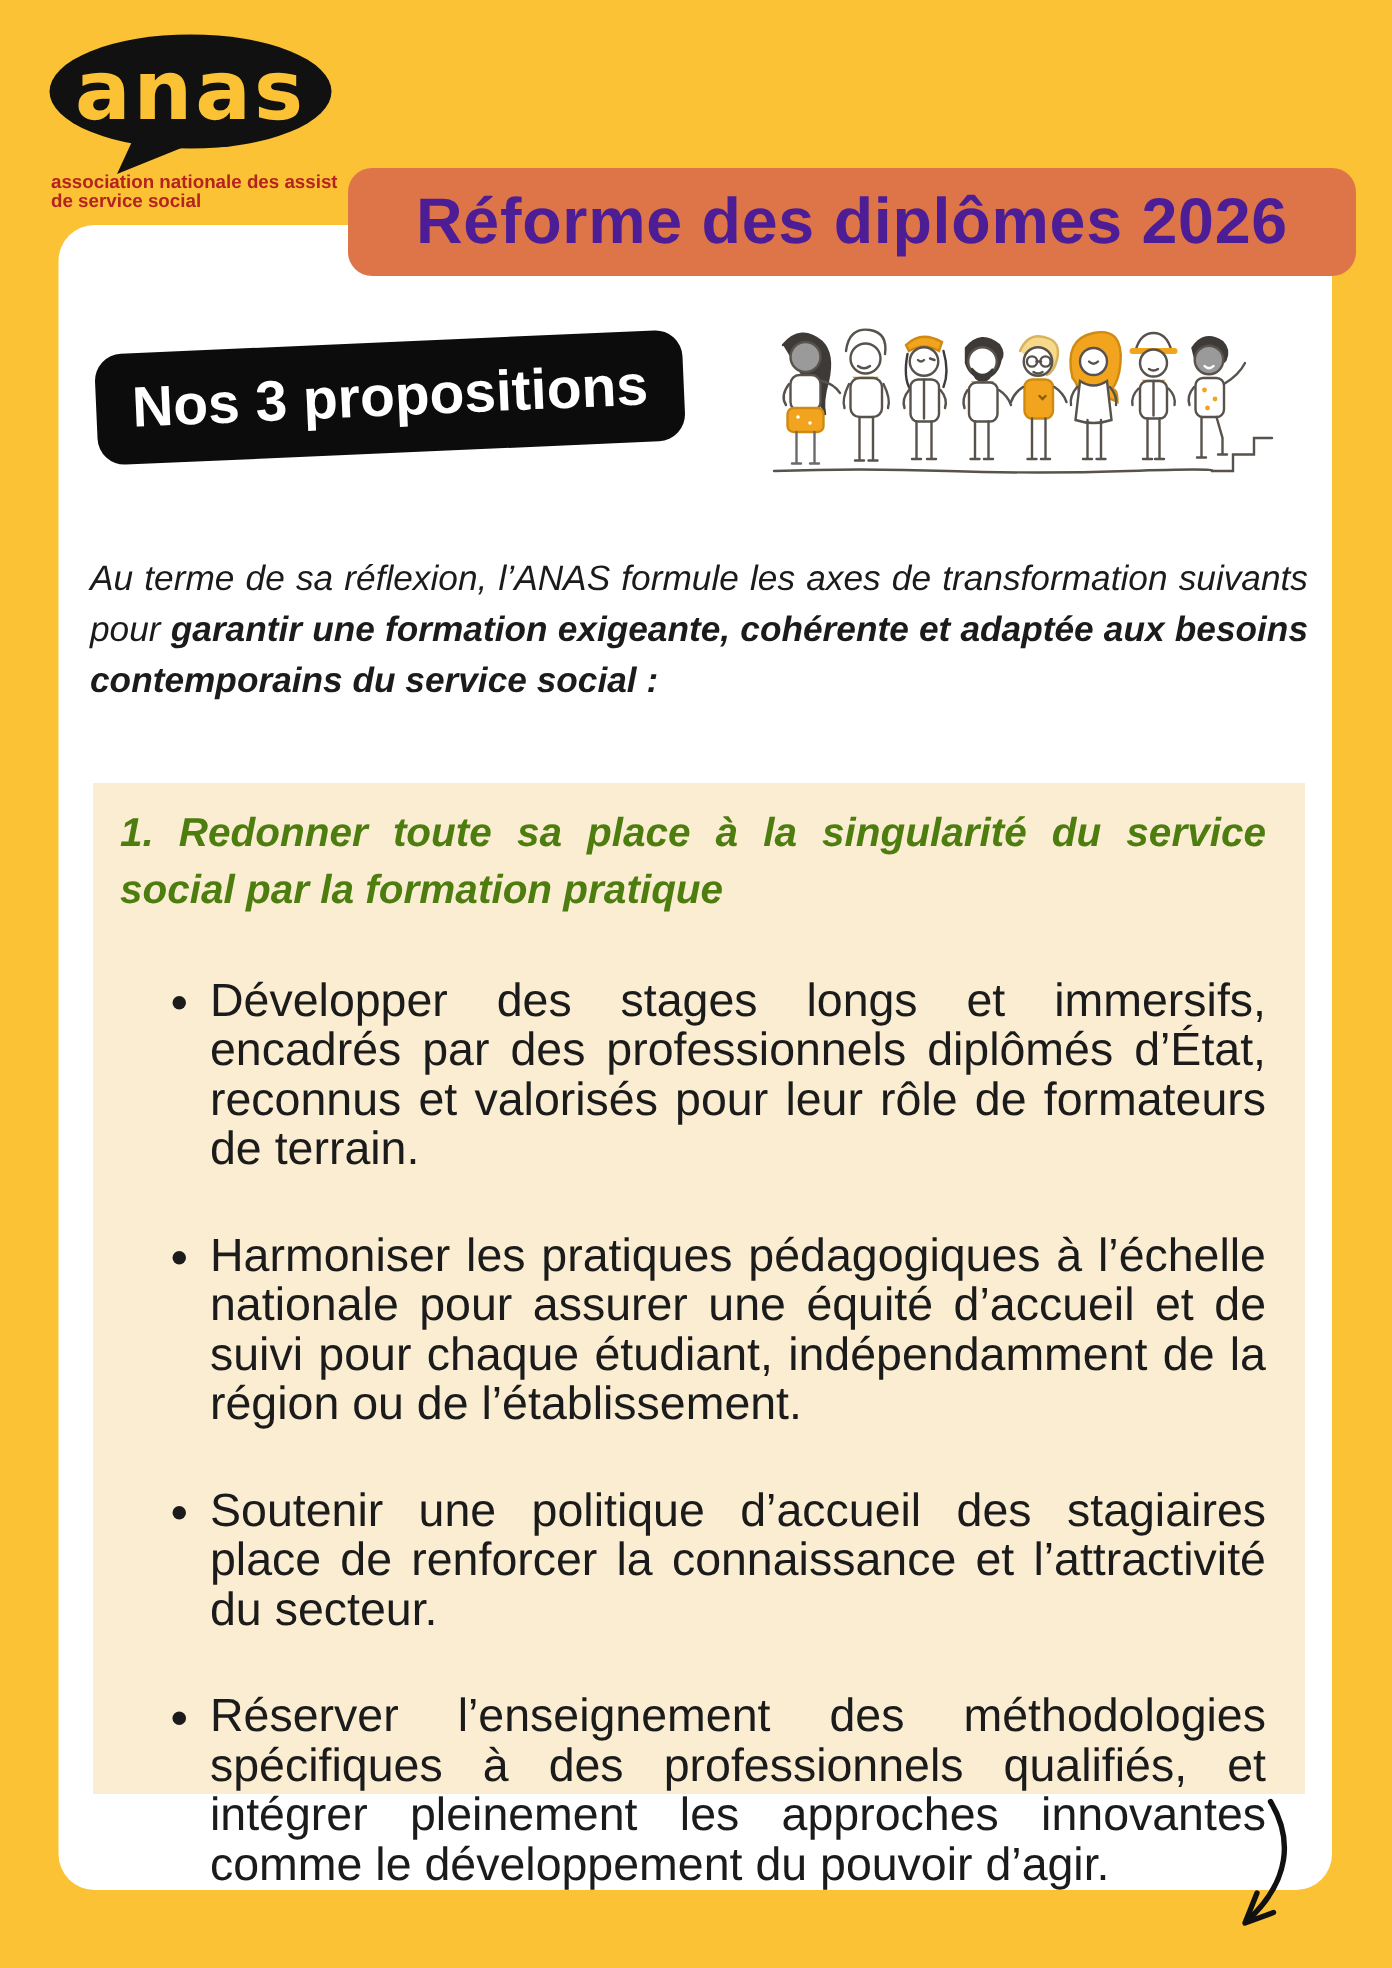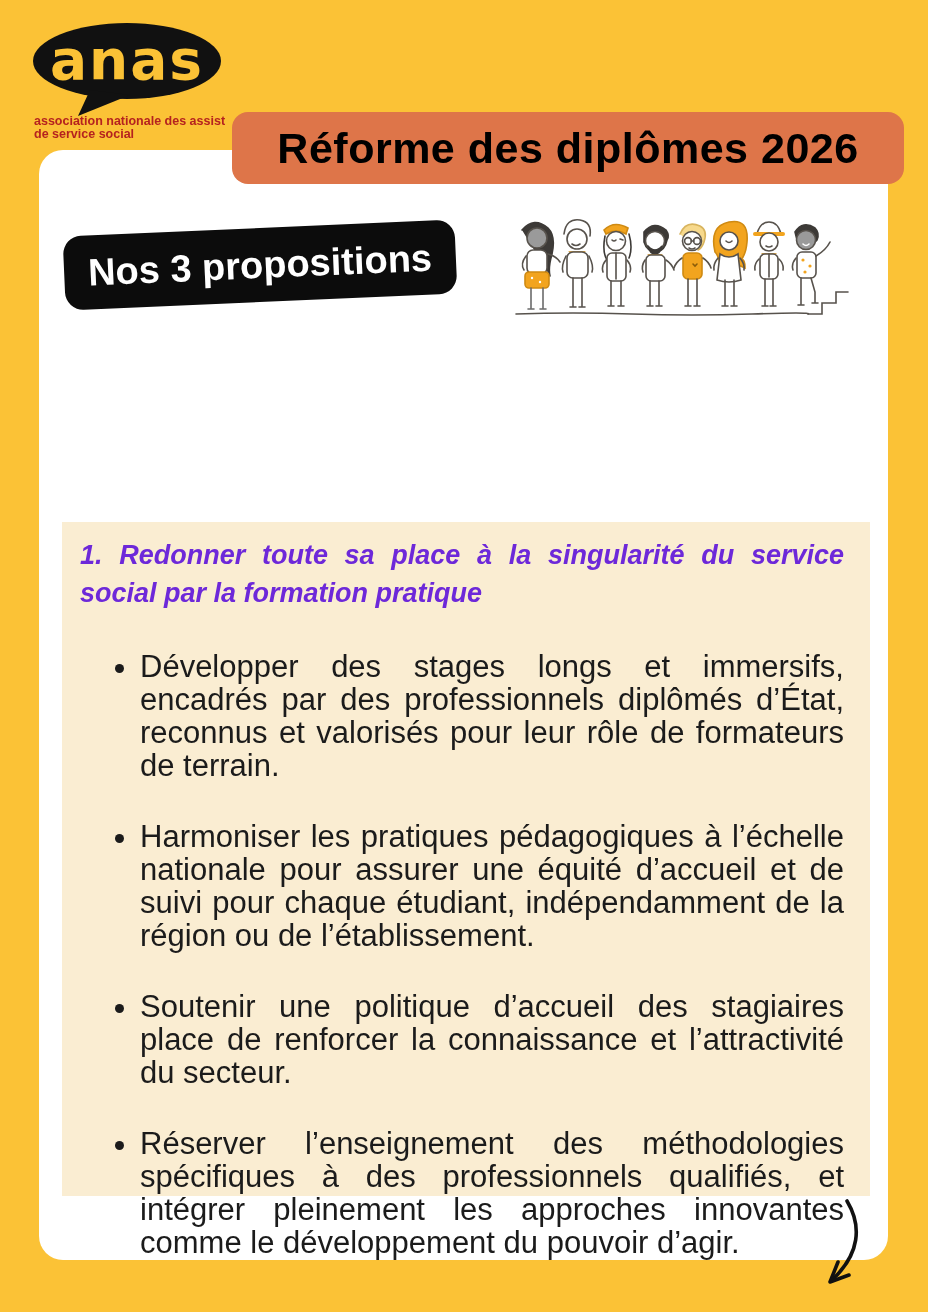--- a/index.html
+++ b/index.html
@@ -4,32 +4,32 @@
 <style>
   html,body{margin:0;padding:0;}
   body{font-family:"Liberation Sans",sans-serif;}
   .page{position:relative;width:928px;height:1312px;background:#FBC236;overflow:hidden;}
 
   .card{position:absolute;left:39px;top:150px;width:849px;height:1110px;background:#ffffff;border-radius:24px;z-index:1;}
 
   .logo{position:absolute;left:30px;top:20px;width:195px;height:122px;z-index:2;}
 
   .banner{position:absolute;left:232px;top:112px;width:672px;height:72px;background:#DE7549;border-radius:16px;display:flex;align-items:center;justify-content:center;z-index:3;}
-  .banner .title{color:#000000;font-size:43px;font-weight:bold;letter-spacing:0.5px;white-space:nowrap;}
+  .banner .title{color:#4c1d95;font-size:43px;font-weight:bold;letter-spacing:0.5px;white-space:nowrap;}
 
   .badge{position:absolute;left:64px;top:228px;width:392px;height:74px;background:#0C0C0C;border-radius:18px;display:flex;align-items:center;justify-content:center;transform:rotate(-2.5deg);z-index:2;}
   .badge .label{color:#ffffff;font-size:38px;font-weight:bold;white-space:nowrap;}
 
   .illustration{position:absolute;left:512px;top:208px;width:340px;height:120px;z-index:2;}
 
   .intro{position:absolute;left:60px;top:344px;width:812px;z-index:2;font-style:italic;font-size:23.5px;line-height:34px;color:#1b1b1b;text-align:justify;}
   .intro .bold{font-weight:bold;}
 
   .prop-box{position:absolute;left:62px;top:522px;width:808px;height:674px;background:#FAEDD2;z-index:2;box-sizing:border-box;padding:14px 26px 0 18px;}
-  .prop-heading{color:#6d28d9;font-size:27px;font-weight:bold;font-style:italic;line-height:38px;text-align:justify;margin:0;}
+  .prop-heading{color:#4d7c0f;font-size:27px;font-weight:bold;font-style:italic;line-height:38px;text-align:justify;margin:0;}
   .prop-list{margin:38px 0 0 0;padding:0 0 0 60px;list-style:disc outside;}
   .prop-list li{font-size:31px;line-height:33px;color:#1b1b1b;text-align:justify;margin-bottom:38px;}
 
   .arrow{position:absolute;left:816px;top:1196px;width:62px;height:98px;z-index:4;}
 </style>
 </head>
 <body>
 
 <div class="page">
 
@@ -141,20 +141,21 @@
         <rect x="285" y="44" width="19" height="26" rx="5" fill="#ffffff"></rect>
         <circle cx="291" cy="52" r="1.6" fill="#F2A41E" stroke="none"></circle>
         <circle cx="298" cy="58" r="1.6" fill="#F2A41E" stroke="none"></circle>
         <circle cx="293" cy="64" r="1.6" fill="#F2A41E" stroke="none"></circle>
         <path d="M304,48 q10,-6 14,-14 M284,50 q-5,6 -3,12"></path>
         <path d="M289,70 v26 M299,70 l4,14 v11 M286,97 h6 M300,95 h6"></path>
       </g>
     </g>
   </svg>
 
+  <p class="intro"><span>Au terme de sa réflexion, l’ANAS formule les axes de transformation suivants pour </span><span class="bold">garantir une formation exigeante, cohérente et adaptée aux besoins contemporains du service social :</span></p>
 
   <div class="prop-box">
     <h2 class="prop-heading">1. Redonner toute sa place à la singularité du service social par la formation pratique</h2>
     <ul class="prop-list">
         <li>Développer des stages longs et immersifs, encadrés par des professionnels diplômés d’État, reconnus et valorisés pour leur rôle de formateurs de terrain.</li>
         <li>Harmoniser les pratiques pédagogiques à l’échelle nationale pour assurer une équité d’accueil et de suivi pour chaque étudiant, indépendamment de la région ou de l’établissement.</li>
         <li>Soutenir une politique d’accueil des stagiaires place de renforcer la connaissance et l’attractivité du secteur.</li>
         <li>Réserver l’enseignement des méthodologies spécifiques à des professionnels qualifiés, et intégrer pleinement les approches innovantes comme le développement du pouvoir d’agir.</li>
       </ul>
   </div>

